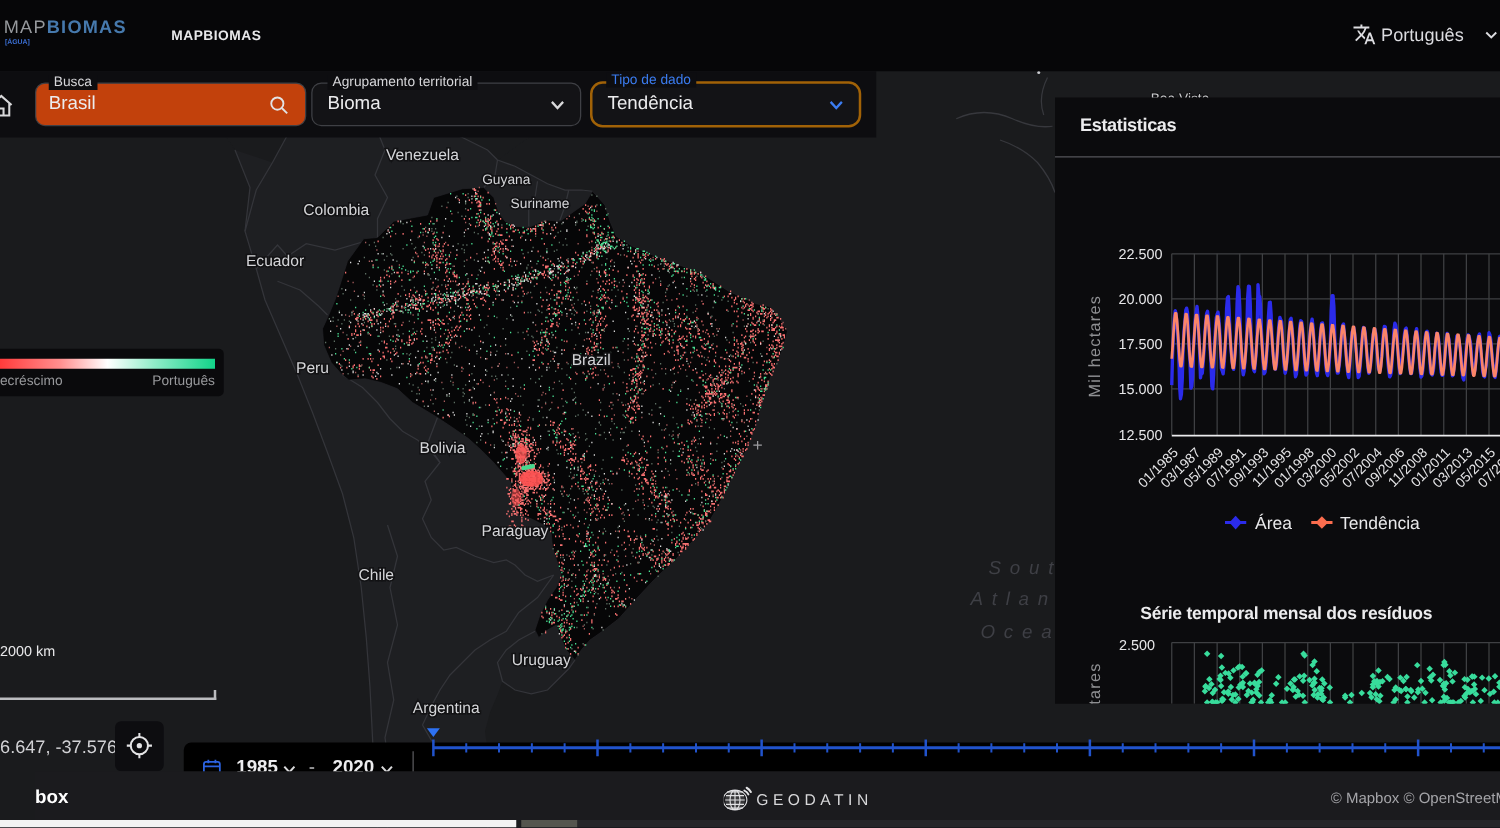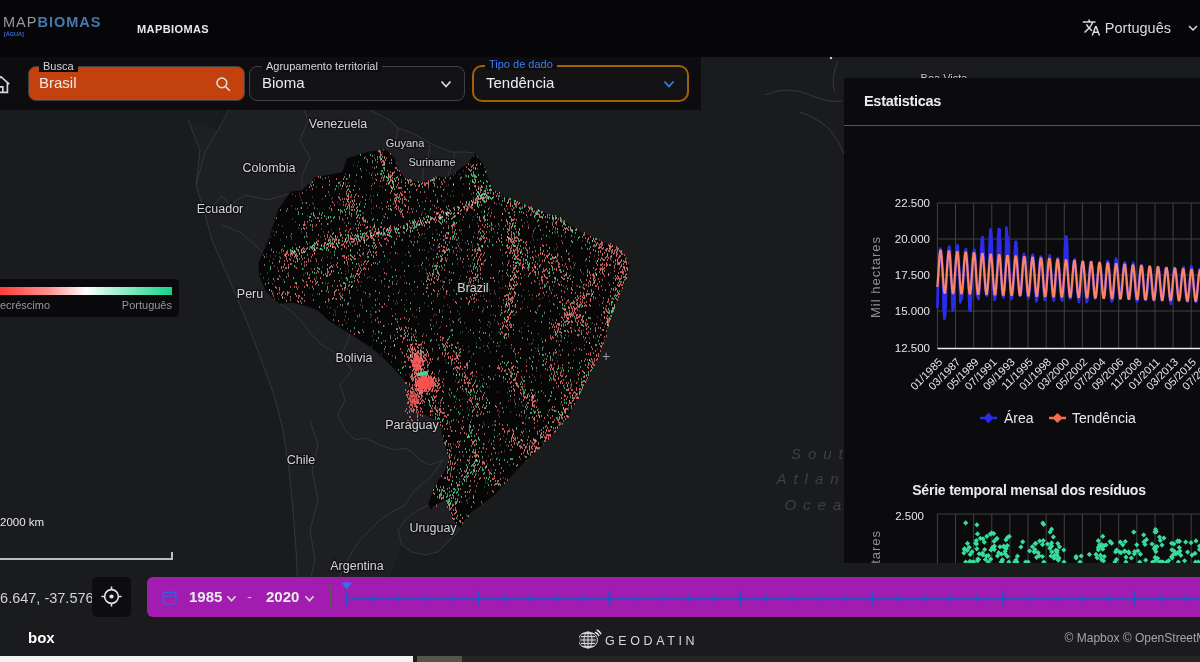--- a/index.html
+++ b/index.html
@@ -421,21 +421,21 @@
 
 <div class="abs" style="left:-8px;top:590px;font-size:14.5px;color:#d2d2d5;">46.647, -37.576</div>
 <div class="abs" style="left:92px;top:577px;width:39px;height:40px;background:#0d0d10;border-radius:5px;">
 <svg style="position:absolute;left:8px;top:8px" width="23" height="23" viewBox="0 0 24 24" fill="none" stroke="#e4e4e6" stroke-width="1.7">
 <circle cx="12" cy="12" r="7.2"></circle>
         <circle cx="12" cy="12" r="2.2" fill="#e4e4e6" stroke="none"></circle>
 <path d="M12 1.5 V4.8 M12 19.2 V22.5 M1.5 12 H4.8 M19.2 12 H22.5"></path>
       </svg>
 </div>
 
-<div class="abs" style="left:147px;top:577px;width:1053px;height:40px;background:#a21caf;border-radius:6px 0 0 6px;">
+<div class="abs" style="left:147px;top:594px;width:1053px;height:40px;background:#000000;border-radius:6px 0 0 6px;">
   <svg style="position:absolute;left:14px;top:12px" width="17" height="17" viewBox="0 0 24 24" fill="none" stroke="#2c63e0" stroke-width="2">
         <rect x="3" y="5" width="18" height="16" rx="2.5"></rect>
         <path d="M3 10 H21 M8 2.5 V6.5 M16 2.5 V6.5"></path>
       </svg>
   <span style="position:absolute;left:42px;top:11px;font-size:15px;font-weight:700;color:#ececee;">1985</span>
   <svg style="position:absolute;left:79px;top:17px" width="11" height="9" viewBox="0 0 12 10">
         <path d="M1.5 2.5 L6 7.5 L10.5 2.5" stroke="#d8d8da" stroke-width="1.8" fill="none"></path>
       </svg>
   <span style="position:absolute;left:100px;top:11px;font-size:15px;color:#bdbdc0;">-</span>
   <span style="position:absolute;left:119px;top:11px;font-size:15px;font-weight:700;color:#ececee;">2020</span>

